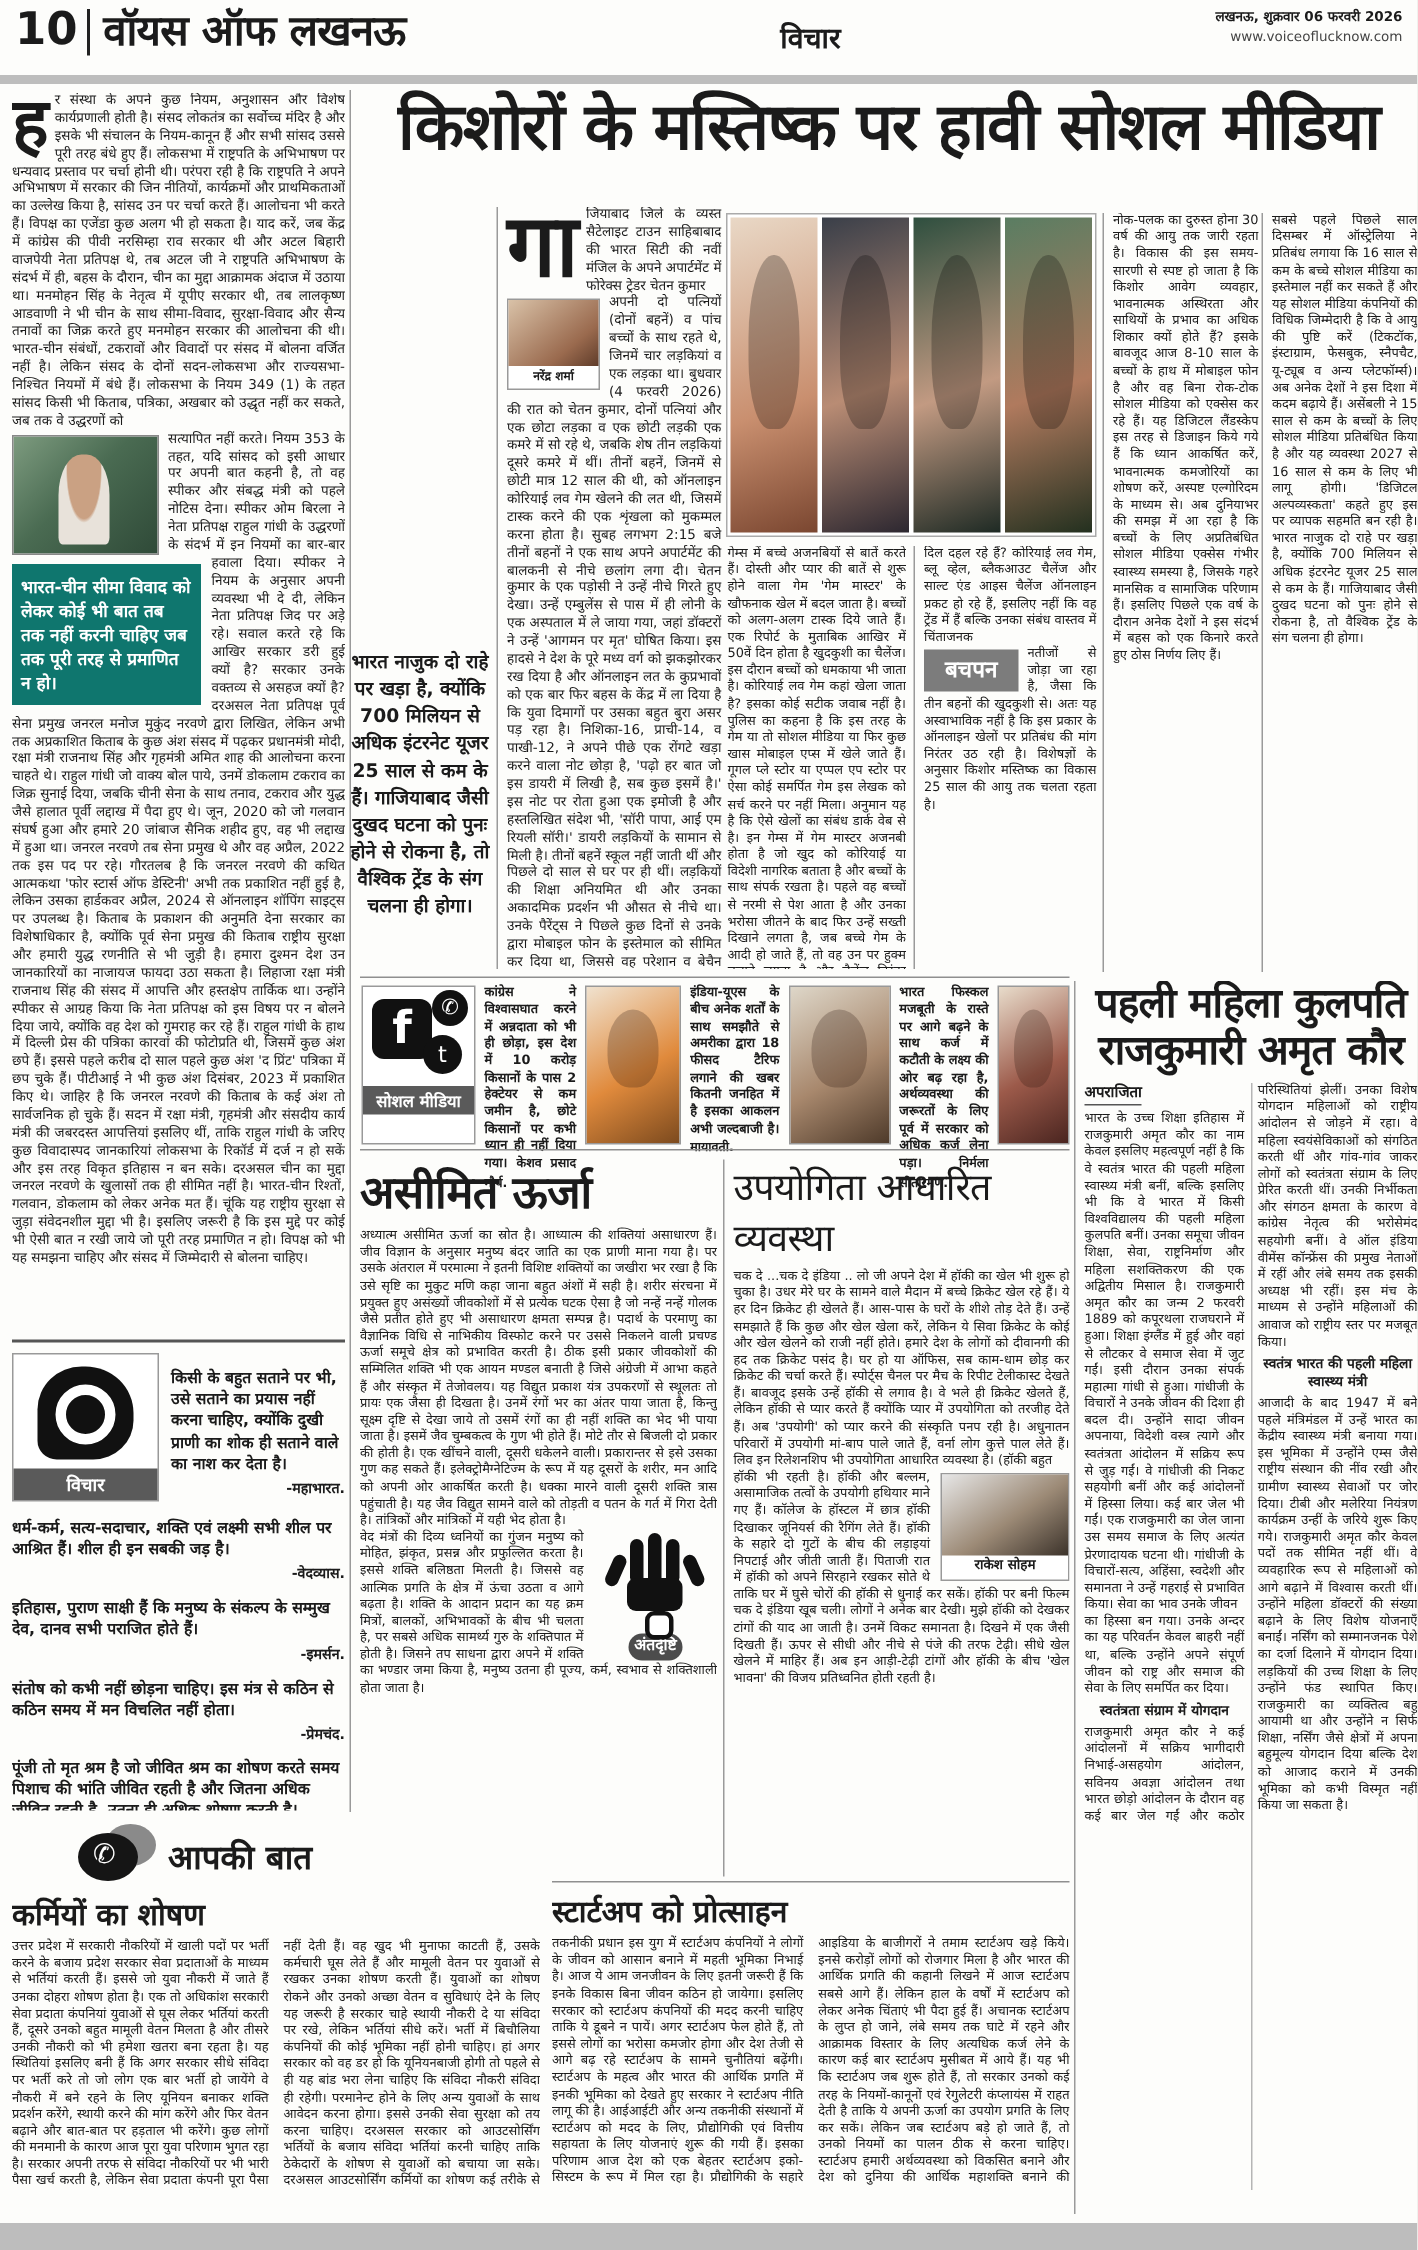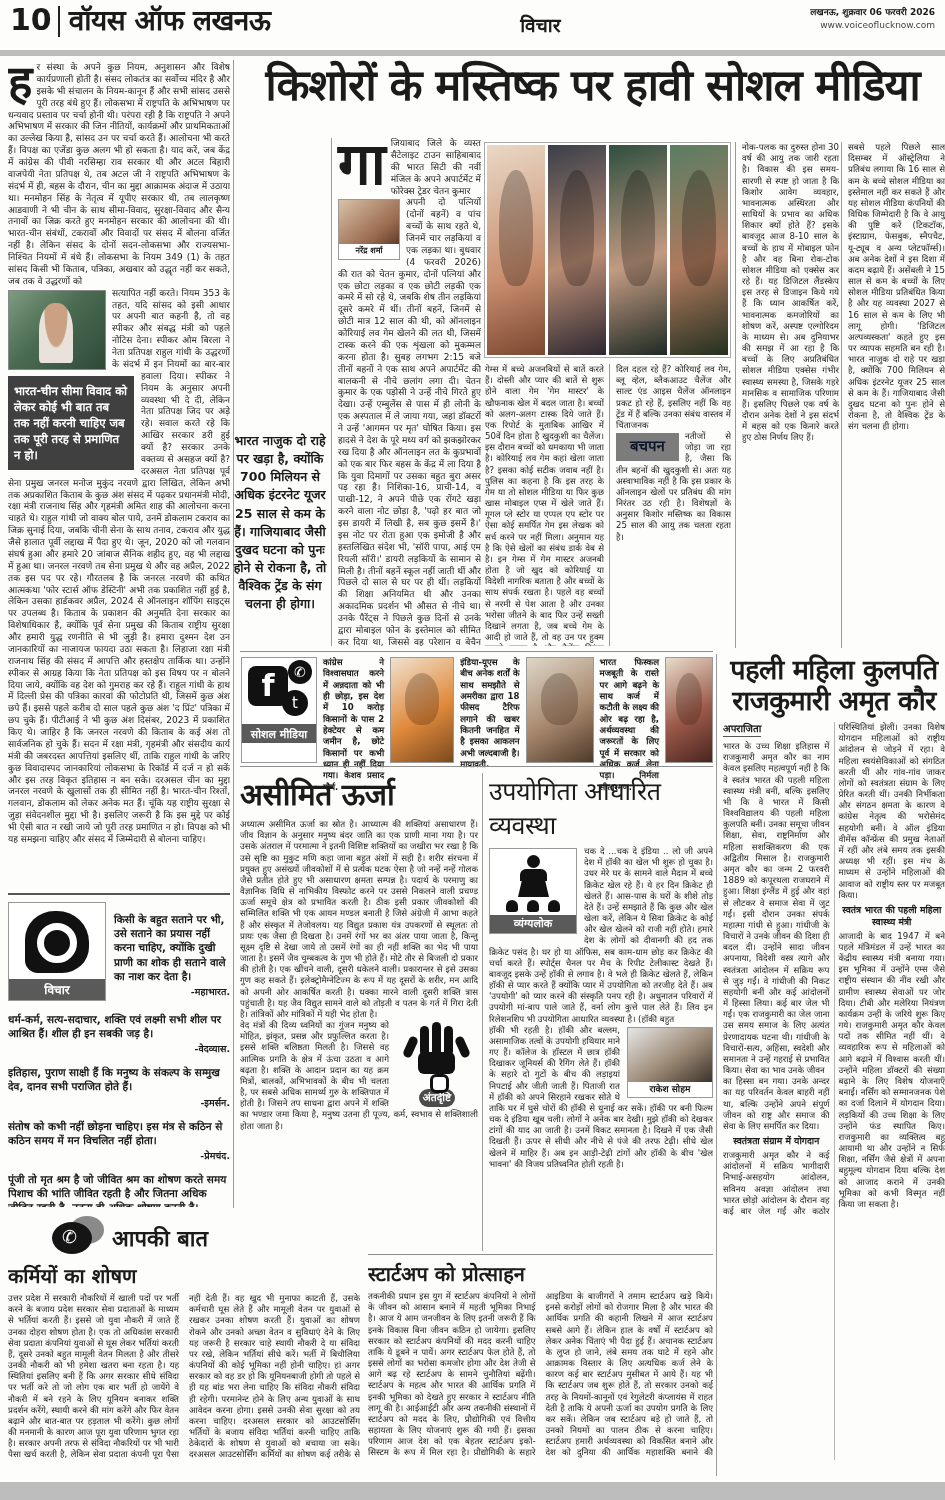--- a/index.html
+++ b/index.html
@@ -23,21 +23,21 @@
   
   .h-left{font-size:29px;font-weight:bold;line-height:1.05;margin:0 0 6px 0;letter-spacing:-.5px;}
   .dropcap{float:left;font-size:46px;line-height:.82;font-weight:bold;padding:2px 4px 0 0;}
   .float-l{float:left;}
   .clear-l{clear:left;}
   .parl-photo{width:96px;height:78px;margin:2px 6px 3px 0;
      background:linear-gradient(135deg,#7d9b7f 0%,#4a6b52 45%,#2f4a38 100%);
      position:relative;border:1px solid #888;}
   .parl-photo:before{content:"";position:absolute;left:30px;top:12px;width:34px;height:60px;
      background:radial-gradient(ellipse at 50% 18%,#caa183 0 11px,#e8e2da 12px 100%);border-radius:45% 45% 8% 8%;}
-  .quote-dark{width:114px;background:#404040;color:#fff;font-weight:bold;font-size:11.5px;
+  .quote-dark{width:114px;background:#0f766e;color:#fff;font-weight:bold;font-size:11.5px;
      line-height:1.4;padding:7px 6px;margin:3px 7px 4px 0;text-align:left;}
   
   .icon-tile{width:96px;border:1px solid #999;background:#fff;text-align:center;}
   .icon-tile .cap{background:#5a5a5a;color:#fff;font-size:12px;font-weight:bold;padding:2px 0;}
   .head-icon{width:64px;height:62px;margin:8px auto 6px auto;background:#111;border-radius:46% 50% 42% 20%;position:relative;}
   .head-icon:before{content:"";position:absolute;left:12px;top:12px;width:26px;height:26px;border:7px solid #fff;border-radius:50%;}
   .qitem{font-size:10.5px;font-weight:600;line-height:1.35;margin:10px 0 2px 0;}
   .qauth{text-align:right;font-size:9.5px;font-weight:bold;margin-bottom:4px;}
   
   .h-main{font-size:43px;font-weight:bold;text-align:center;letter-spacing:-1px;line-height:1.0;}
@@ -46,21 +46,21 @@
   .author-box .pic{height:44px;background:linear-gradient(140deg,#d9c2a8 0%,#9a6a4e 70%,#5f3c2a 100%);}
   .author-box .nm{font-size:8px;font-weight:bold;text-align:center;padding:2px 1px;}
   .photo-strip{display:flex;gap:3px;background:#fff;border:1px solid #aaa;padding:2px;box-sizing:border-box;}
   .gphoto{flex:1;position:relative;}
   .gphoto:before{content:"";position:absolute;left:20%;top:12%;width:60%;height:55%;
      border-radius:48% 48% 40% 40%;background:rgba(0,0,0,.25);}
   .gp1{background:linear-gradient(160deg,#e9d8c6,#c98f6f 60%,#7a4630);}
   .gp2{background:linear-gradient(160deg,#3a3f49,#b98c74 55%,#2c2730);}
   .gp3{background:linear-gradient(160deg,#2f4f3f,#c29a82 55%,#1e2a24);}
   .gp4{background:linear-gradient(160deg,#5a7d62,#b07a5e 55%,#23301f);}
-  .gray-box{float:left;clear:left;background:#7c7c7c;color:#0f172a;font-weight:bold;font-size:15px;
+  .gray-box{float:left;clear:left;background:#7c7c7c;color:#ffffff;font-weight:bold;font-size:15px;
      padding:4px 14px;margin:2px 6px 2px 0;}
   .pullq{font-size:12.5px;font-weight:bold;line-height:1.45;text-align:center;}
   .colpad{padding-left:6px;box-sizing:border-box;}
   
   #social{display:flex;gap:6px;align-items:stretch;}
   .sm-tile{width:74px;border:1px solid #999;background:#fff;text-align:center;flex:none;}
   .sm-icons{position:relative;height:66px;}
   .sm-f{position:absolute;left:6px;top:8px;width:40px;height:40px;background:#111;border-radius:8px;
         color:#fff;font-weight:bold;font-size:30px;line-height:40px;}
   .sm-w{position:absolute;right:4px;top:2px;width:24px;height:24px;background:#111;border-radius:50%;
@@ -267,31 +267,20 @@
         </span>
         <span>वेद मंत्रों की दिव्य ध्वनियों का गुंजन मनुष्य को मोहित, झंकृत, प्रसन्न और प्रफुल्लित करता है। इससे शक्ति बलिष्ठता मिलती है। जिससे वह आत्मिक प्रगति के क्षेत्र में ऊंचा उठता व आगे बढ़ता है। शक्ति के आदान प्रदान का यह क्रम मित्रों, बालकों, अभिभावकों के बीच भी चलता है, पर सबसे अधिक सामर्थ्य गुरु के शक्तिपात में होती है। जिसने तप साधना द्वारा अपने में शक्ति का भण्डार जमा किया है, मनुष्य उतना ही पूज्य, कर्म, स्वभाव से शक्तिशाली होता जाता है।</span>
       </div>
     </div>
   </div>
 
   <div class="abs ohide colpad vline" style="left:482px;top:773px;width:231px;height:478px;">
     <h2 class="h-sec2">उपयोगिता आधारित व्यवस्था</h2>
     <div class="smalltxt just">
       <div>
-        <span class="vy-tile">
-          <span class="vy-art" style="display:block;">
-            <span class="hd"></span>
-              <span class="bd"></span>
-              <span class="pod"></span>
-            <span class="aud" style="left:16px;"></span>
-              <span class="aud" style="left:37px;"></span>
-              <span class="aud" style="left:58px;"></span>
-          </span>
-          <span class="vy-cap" style="display:block;">व्यंग्यलोक</span>
-        </span>
         <span>चक दे ...चक दे इंडिया .. लो जी अपने देश में हॉकी का खेल भी शुरू हो चुका है। उधर मेरे घर के सामने वाले मैदान में बच्चे क्रिकेट खेल रहे हैं। ये हर दिन क्रिकेट ही खेलते हैं। आस-पास के घरों के शीशे तोड़ देते हैं। उन्हें समझाते हैं कि कुछ और खेल खेला करें, लेकिन ये सिवा क्रिकेट के कोई और खेल खेलने को राजी नहीं होते। हमारे देश के लोगों को दीवानगी की हद तक क्रिकेट पसंद है। घर हो या ऑफिस, सब काम-धाम छोड़ कर क्रिकेट की चर्चा करते हैं। स्पोर्ट्स चैनल पर मैच के रिपीट टेलीकास्ट देखते हैं। बावजूद इसके उन्हें हॉकी से लगाव है। वे भले ही क्रिकेट खेलते हैं, लेकिन हॉकी से प्यार करते हैं क्योंकि प्यार में उपयोगिता को तरजीह देते हैं। अब 'उपयोगी' को प्यार करने की संस्कृति पनप रही है। अधुनातन परिवारों में उपयोगी मां-बाप पाले जाते हैं, वर्ना लोग कुत्ते पाल लेते हैं। लिव इन रिलेशनशिप भी उपयोगिता आधारित व्यवस्था है। (हॉकी बहुत</span>
       </div>
       <div>
         <span class="rs-box">
           <span class="pic" style="display:block;"></span>
           <span class="nm" style="display:block;">राकेश सोहम</span>
         </span>
         <span>हॉकी भी रहती है। हॉकी और बल्लम, असामाजिक तत्वों के उपयोगी हथियार माने गए हैं। कॉलेज के हॉस्टल में छात्र हॉकी दिखाकर जूनियर्स की रैगिंग लेते हैं। हॉकी के सहारे दो गुटों के बीच की लड़ाइयां निपटाई और जीती जाती हैं। पिताजी रात में हॉकी को अपने सिरहाने रखकर सोते थे ताकि घर में घुसे चोरों की हॉकी से धुनाई कर सकें। हॉकी पर बनी फिल्म चक दे इंडिया खूब चली। लोगों ने अनेक बार देखी। मुझे हॉकी को देखकर टांगों की याद आ जाती है। उनमें विकट समानता है। दिखने में एक जैसी दिखती हैं। ऊपर से सीधी और नीचे से पंजे की तरफ टेढ़ी। सीधे खेल खेलने में माहिर हैं। अब इन आड़ी-टेढ़ी टांगों और हॉकी के बीच 'खेल भावना' की विजय प्रतिध्वनित होती रहती है।</span>
       </div>
     </div>

